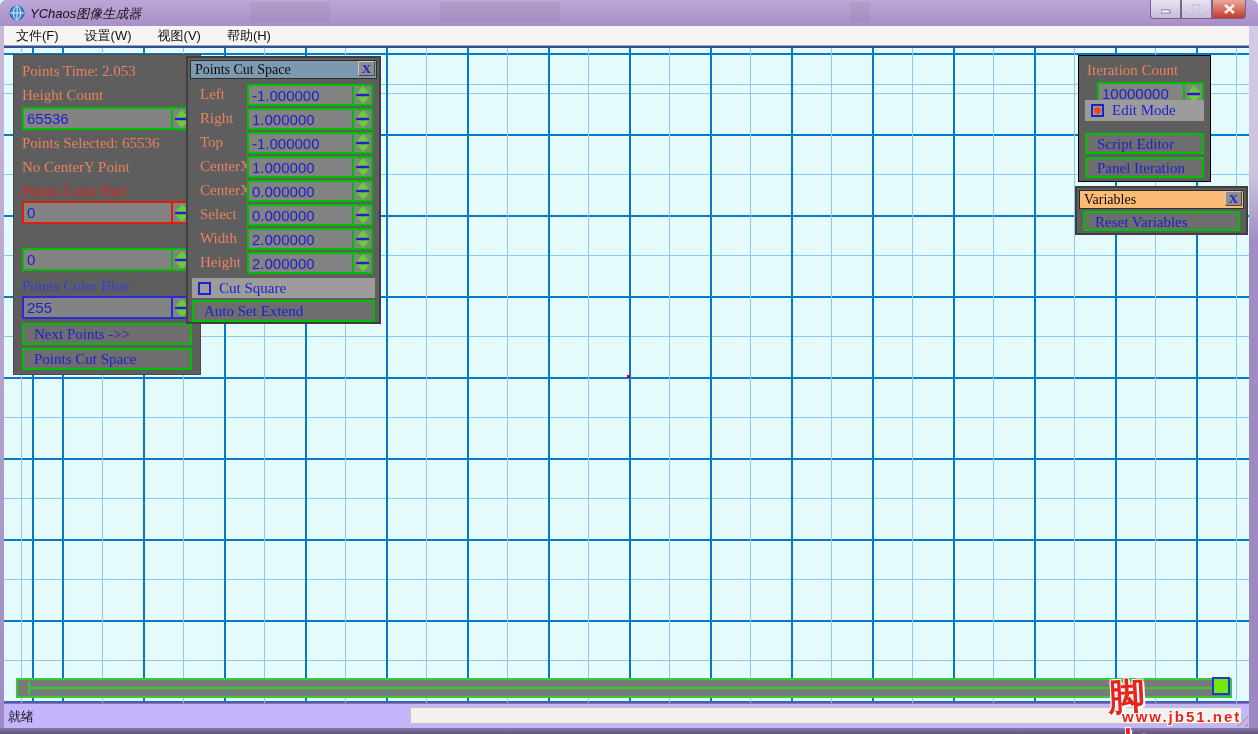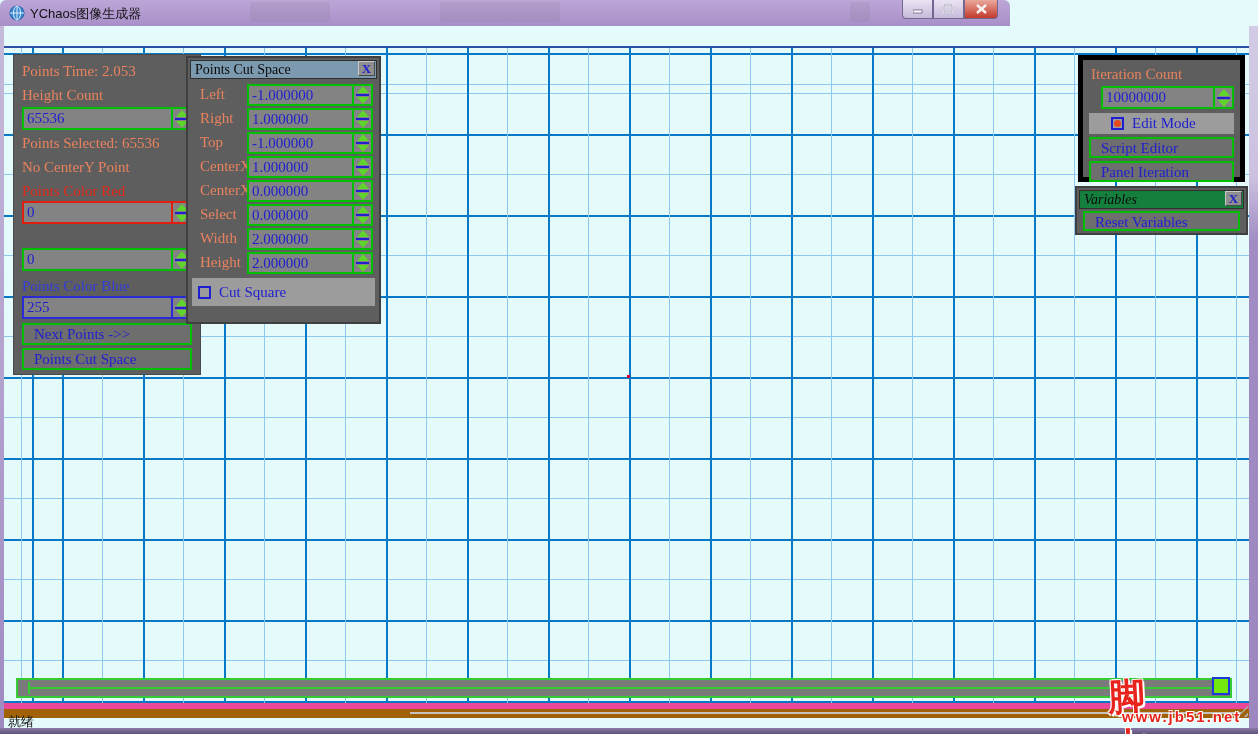--- a/index.html
+++ b/index.html
@@ -1,21 +1,21 @@
 <!DOCTYPE html>
 <html><head>
 <meta charset="utf-8">
 <style>
   * { margin:0; padding:0; box-sizing:border-box; }
   html,body { width:1258px; height:734px; overflow:hidden; font-family:"Liberation Sans", sans-serif; }
   #win { position:relative; width:1258px; height:734px; background:#E4FAFB; }
 
   
-  #titlebar { position:absolute; left:0; top:0; width:1010px; height:26px;
-    background:linear-gradient(#BCA6D7,#A98FC9); border-radius:6px 6px 0 0; z-index:40; }
+  #titlebar { position:absolute; left:0; top:0; width:1258px; height:26px;
+    background:linear-gradient(#BCA6D7,#A98FC9); border-radius:6px 6px 0 0; z-index:40;font-style:italic; }
   .tb-blob { position:absolute; top:2px; height:20px; background:#5E5E5E; opacity:.10; border-radius:2px; }
   #app-title { position:absolute; left:30px; top:5px; font-size:13px; color:#121212; }
   #app-icon { position:absolute; left:9px; top:5px; width:16px; height:16px; }
   #win-controls { position:absolute; right:12px; top:0; display:flex; z-index:41; }
   .winbtn { width:31px; height:19px; border:1px solid #73678F; border-top:none;
     background:linear-gradient(#EAE3F3,#C6BADA); display:flex; align-items:center; justify-content:center; }
   .winbtn.first { border-radius:0 0 0 4px; }
   .winbtn.close { width:34px; background:linear-gradient(#EBA89C,#C2392C); border-radius:0 0 4px 0; }
 
   #menubar { position:absolute; left:3px; top:26px; right:9px; height:20px; background:#F6F5F3;
@@ -42,21 +42,21 @@
   #origin-dot { position:absolute; left:623px; top:329px; width:3px; height:3px; background:#CE0030; }
 
   
   .panel { position:absolute; background:#5E5E5E; z-index:20; font-family:"Liberation Serif","DejaVu Serif",serif; }
   .plabel { color:#E9825E; font-size:15px; font-family:inherit; }
   .red-label   { color:#E02617; }
   .green-label { color:#2FC42F; }
   .blue-label  { color:#333CDC; }
   .ibox { display:flex; align-items:stretch; background:#838383; border:2px solid #00BF00; height:23px; }
   .ibox input { flex:1; min-width:0; background:transparent; border:none; outline:none;
-    color:#2020CF; font-family:Liberation Serif, serif; font-size:15px; padding:0 3px; }
+    color:#2020CF; font-family:Liberation Sans, sans-serif; font-size:15px; padding:0 3px; }
   .ibox.red  { border-color:#DE1F10; }
   .ibox.blue { border-color:#2A2AD6; }
   .spin { width:19px; border-left:2px solid #00BF00; display:flex; flex-direction:column;
     align-items:center; justify-content:center; background-color:#838383;
     background-image:linear-gradient(#2020CF,#2020CF); background-size:13px 2px;
     background-position:center; background-repeat:no-repeat; cursor:pointer; }
   .spin::before { content:""; width:0; height:0; border:6px solid transparent; border-top:0;
     border-bottom:7px solid #5FD42B; margin-bottom:2px; }
   .spin::after  { content:""; width:0; height:0; border:6px solid transparent; border-bottom:0;
     border-top:7px solid #5FD42B; margin-top:2px; }
@@ -82,37 +82,37 @@
   #left-panel .abs { position:absolute; left:8px; right:8px; }
 
   
   #cut-panel { left:186px; top:56px; width:195px; height:268px; border:2px solid #3F3F3F; }
   #cut-panel .ptitle { background:#7B9AAF; }
   .csrow { position:absolute; left:0; right:6px; height:23px; }
   .csrow .plabel { position:absolute; left:12px; top:2px; }
   .csrow .ibox { position:absolute; right:0; top:0; width:126px; height:22px; }
 
   
-  #iter-panel { left:1078px; top:55px; width:167px; height:127px; border:5px solid #000000; }
+  #iter-panel { left:1078px; top:55px; width:133px; height:127px; border:1px solid #000000; }
 
   
   #var-panel { left:1075px; top:186px; width:173px; height:49px; border:2px solid #3F3F3F; }
-  #var-panel .ptitle { background:#15803d;font-style:italic; }
+  #var-panel .ptitle { background:#fdba74; }
 
   
   #hscroll { position:absolute; left:16px; top:678px; width:1216px; height:20px;
     background:#7A7A7A; border:2px solid #35CB35; z-index:15; cursor:pointer; }
   #hscroll-line { position:absolute; left:10px; right:2px; top:7px; height:2px; background:#35CB35; }
   #hscroll-tick { position:absolute; left:10px; top:2px; width:2px; height:12px; background:#35CB35; }
   #hscroll-thumb { position:absolute; left:1212px; top:677px; width:18px; height:18px;
     background:#74E80C; border:2px solid #1C39D8; z-index:16; cursor:grab; }
 
   
-  #statusbar { position:absolute; left:3px; top:703px; right:9px; height:15px; background:#a16207;
-    border-top:6px solid #ec4899; z-index:10; }
+  #statusbar { position:absolute; left:3px; top:703px; right:9px; height:25px; background:#c4b5fd;
+    border-top:1px solid #ec4899; z-index:10; }
   #status-text { position:absolute; left:5px; top:4px; font-size:13px; color:#111; }
   #status-cell { position:absolute; left:407px; right:7px; top:3px; bottom:4px;
     border:1px solid #C6C3BF; background:#F3F1EF; }
   #resize-grip { position:absolute; right:1px; bottom:1px; width:13px; height:13px;
     background:repeating-linear-gradient(135deg,#ABA79F 0 2px,transparent 2px 5px);
     clip-path:polygon(100% 0,100% 100%,0 100%); }
 
   
   #watermark { position:absolute; z-index:50; pointer-events:none; }
   #wm-line1 { position:absolute; left:1112px; top:672px; font-family:"Liberation Serif","DejaVu Serif",serif;
@@ -155,20 +155,26 @@
           </svg>
       </div>
       <div class="winbtn close">
         <svg width="11" height="10" viewBox="0 0 11 10">
             <path d="M1 1 L10 9 M10 1 L1 9" stroke="#F8F3F3" stroke-width="2.4"></path>
           </svg>
       </div>
     </div>
   </div>
 
+  <div id="menubar">
+    <span class="menu-item">文件(F)</span>
+    <span class="menu-item">设置(W)</span>
+    <span class="menu-item">视图(V)</span>
+    <span class="menu-item">帮助(H)</span>
+  </div>
 
   <div class="panel" id="left-panel">
     <div class="abs plabel" style="top:8px;">Points Time: 2.053</div>
     <div class="abs plabel" style="top:32px;">Height Count</div>
     <div class="abs ibox" style="top:52px;">
       <input value="65536" style="">
       <span class="spin"></span>
     </div>
     <div class="abs plabel" style="top:80px;">Points Selected: 65536</div>
     <div class="abs plabel" style="top:104px;">No CenterY Point</div>
@@ -245,33 +251,34 @@
       </span>
     </div>
     <div class="csrow" style="top:194px;">
       <span class="plabel">Height</span>
       <span class="ibox">
         <input value="2.000000" style="">
         <span class="spin"></span>
       </span>
     </div>
 
-    <div class="graybar" style="left:4px;right:4px;top:220px;height:28px;">
+    <div class="graybar" style="left:4px;right:4px;top:220px;height:20px;">
       <span class="chk"></span>
       <span class="barlabel">Cut Square</span>
     </div>
+    <button class="gbtn" style="left:4px;right:4px;top:242px;">Auto Set Extend</button>
   </div>
 
   <div class="panel" id="iter-panel">
     <div class="plabel" style="position:absolute;left:8px;top:6px;">Iteration Count</div>
     <div class="ibox" style="position:absolute;left:6px;right:6px;top:26px;margin-left:12px;">
       <input value="10000000" style="">
       <span class="spin"></span>
     </div>
-    <div class="graybar" style="left:6px;right:6px;top:53px;height:21px;padding-left:16px;">
+    <div class="graybar" style="left:6px;right:6px;top:44px;height:21px;">
       <span class="chk checked"></span>
       <span class="barlabel">Edit Mode</span>
     </div>
     <button class="gbtn" style="left:6px;right:6px;top:77px;height:21px;">Script Editor</button>
     <button class="gbtn" style="left:6px;right:6px;top:101px;height:21px;">Panel Iteration</button>
   </div>
 
   <div class="panel" id="var-panel">
     <div class="ptitle">Variables</div>
     <div class="xbtn">X</div>

